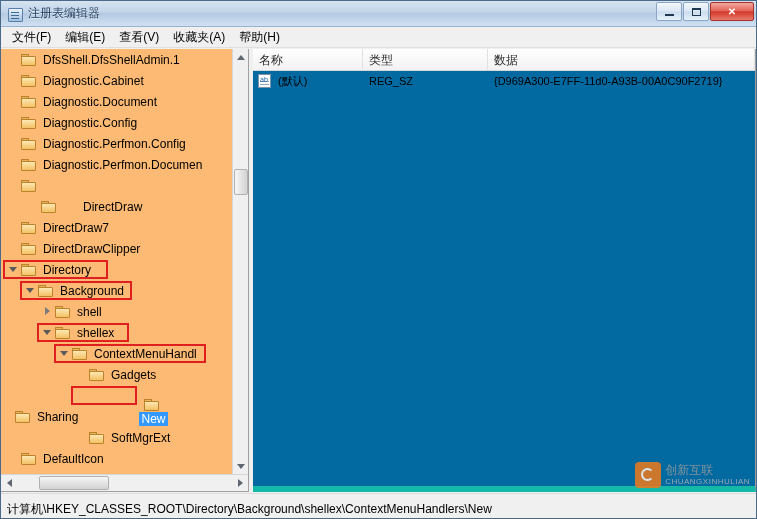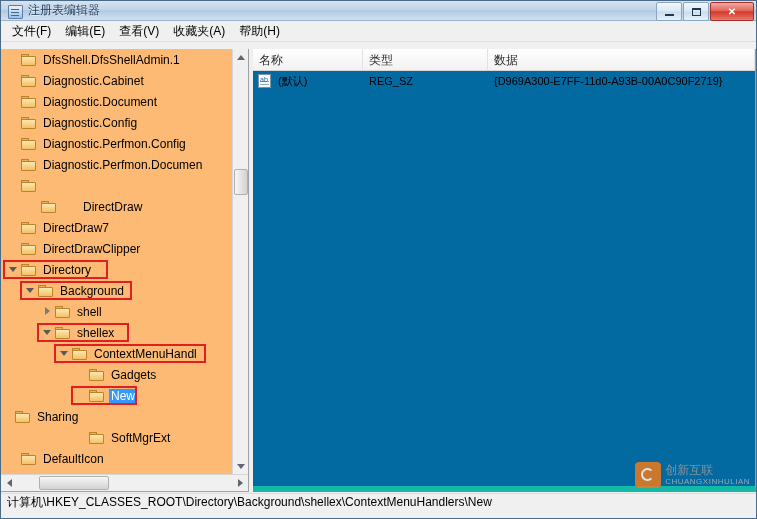--- a/index.html
+++ b/index.html
@@ -17,21 +17,21 @@
     width: 757px;
     height: 519px;
     background: #f0f0f0;
     border: 1px solid #4a6a8a;
     box-sizing: border-box;
     overflow: hidden;
   }
   
   .titlebar {
     position: relative;
-    height: 20px;
+    height: 26px;
     background: linear-gradient(to bottom, #d6e3f0 0%, #c2d4e8 45%, #b4cae2 50%, #cfe0f1 100%);
     border-bottom: 1px solid #9ab4d0;
     display: flex;
     align-items: center;
     padding-left: 6px;
     box-sizing: border-box;
     text-align: center;
   }
   .title-icon {
     width: 16px; height: 16px;
@@ -360,21 +360,21 @@
   .cell.type { width: 125px; }
   .cell.data { flex: 1; }
   
   .statusbar {
     position: absolute;
     left: 0; right: 0; bottom: 0;
     height: 25px;
     background: #f0f0f0;
     border-top: 1px solid #dcdcdc;
     display: flex;
-    align-items: flex-start;
+    align-items: flex-end;
     padding-left: 6px;
     box-sizing: border-box;
     font-size: 12px;
     color: #000;
     margin-top: 28px;
   }
   
   .watermark {
     position: absolute;
     right: 6px;
@@ -564,21 +564,21 @@
             <span class="node-label">ContextMenuHandl</span>
           </div>
           <div class="tree-row" style="padding-left: 74px;">
             <span class="expander"></span>
             <span class="folder">
               <span class="tab"></span>
               <span class="body"></span>
             </span>
             <span class="node-label">Gadgets</span>
           </div>
-          <div class="tree-row selected" style="padding-left: 74px;">
+          <div class="tree-row selected" style="padding-left: 74px; flex-direction: column;">
             <span class="expander"></span>
             <span class="folder">
               <span class="tab"></span>
               <span class="body"></span>
             </span>
             <span class="node-label">New</span>
           </div>
           <div class="tree-row" style="">
             <span class="expander"></span>
             <span class="folder">

